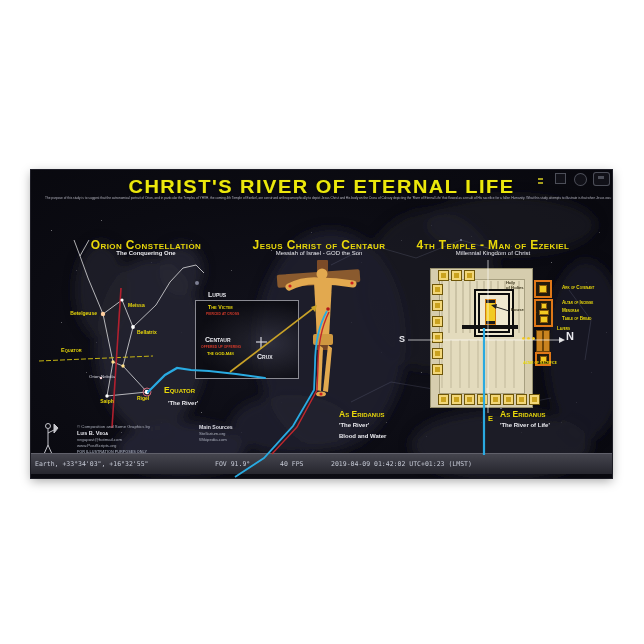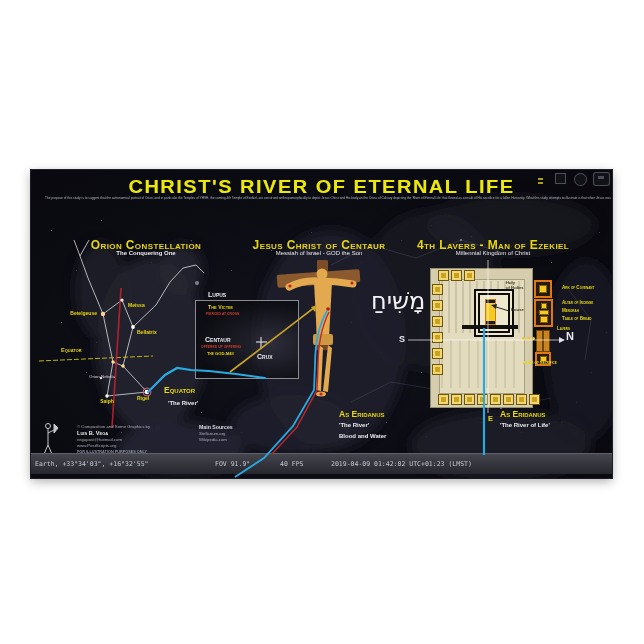--- a/index.html
+++ b/index.html
@@ -248,26 +248,25 @@
   <div class="lbl yl z4" style="left:106px;top:160px;font-size:5px">Bellatrix</div>
   <div class="lbl yl z4" style="left:58px;top:229px;width:36px;text-align:center;font-size:5px">Saiph</div>
   <div class="lbl yl z4" style="left:106px;top:226px;font-size:5px">Rigel</div>
   <div class="lbl yl sc z4" style="left:30px;top:177px;font-size:5.5px">Equator</div>
   <div class="lbl z4" style="left:58px;top:205px;font-size:4.4px;color:#d9d9e2">Orion Nebula</div>
   <div class="lbl yl sc z4" style="left:133px;top:216px;font-size:8.5px">Equator</div>
   <div class="lbl wt z4" style="left:137px;top:230px;font-size:6px;font-weight:700">'The River'</div>
 
   <div class="lbl yl sc h1 ctr z4" style="left:203px;top:69px;width:170px">Jesus Christ of Centaur</div>
   <div class="lbl wt h2 ctr z4" style="left:203px;top:80px;width:170px;font-weight:400">Messiah of Israel - GOD the Son</div>
-  <div class="lbl z4" style="left:340px;top:118px;width:75px;font-size:24px;color:#f2f2f5;font-family:'DejaVu Sans',sans-serif">מָשִׁיחַ</div>
   <div class="lbl yl sc z4" style="left:308px;top:240px;font-size:8.5px">As Eridanus</div>
   <div class="lbl wt z4" style="left:308px;top:252px;font-size:6px;font-weight:700">'The River'</div>
   <div class="lbl wt z4" style="left:308px;top:263px;font-size:6px;font-weight:700">Blood and Water</div>
 
-  <div class="lbl yl sc h1 ctr z4" style="left:377px;top:69px;width:170px">4th Lavers - Man of Ezekiel</div>
+  <div class="lbl yl sc h1 ctr z4" style="left:377px;top:69px;width:170px">4th Temple - Man of Ezekiel</div>
   <div class="lbl wt h2 ctr z4" style="left:377px;top:80px;width:170px;font-weight:400">Millennial Kingdom of Christ</div>
   <div class="lbl wt z4" style="left:368px;top:164px;font-size:9px;font-weight:700">S</div>
   <div class="lbl wt z4" style="left:535px;top:160px;font-size:11px;font-weight:700">N</div>
   <div class="lbl yl z4" style="left:457px;top:245px;font-size:7.5px">E</div>
   <div class="ylbl z4" style="left:531px;top:115px">Ark of Covenant</div>
   <div class="ylbl z4" style="left:531px;top:130px">Altar of Incense</div>
   <div class="ylbl z4" style="left:531px;top:138px">Menorah</div>
   <div class="ylbl z4" style="left:531px;top:146px">Table of Bread</div>
   <div class="ylbl z4" style="left:526px;top:156px">Lavers</div>
   <div class="ylbl z4" style="left:492px;top:190px;font-size:4px">Altar of Sacrifice</div>

